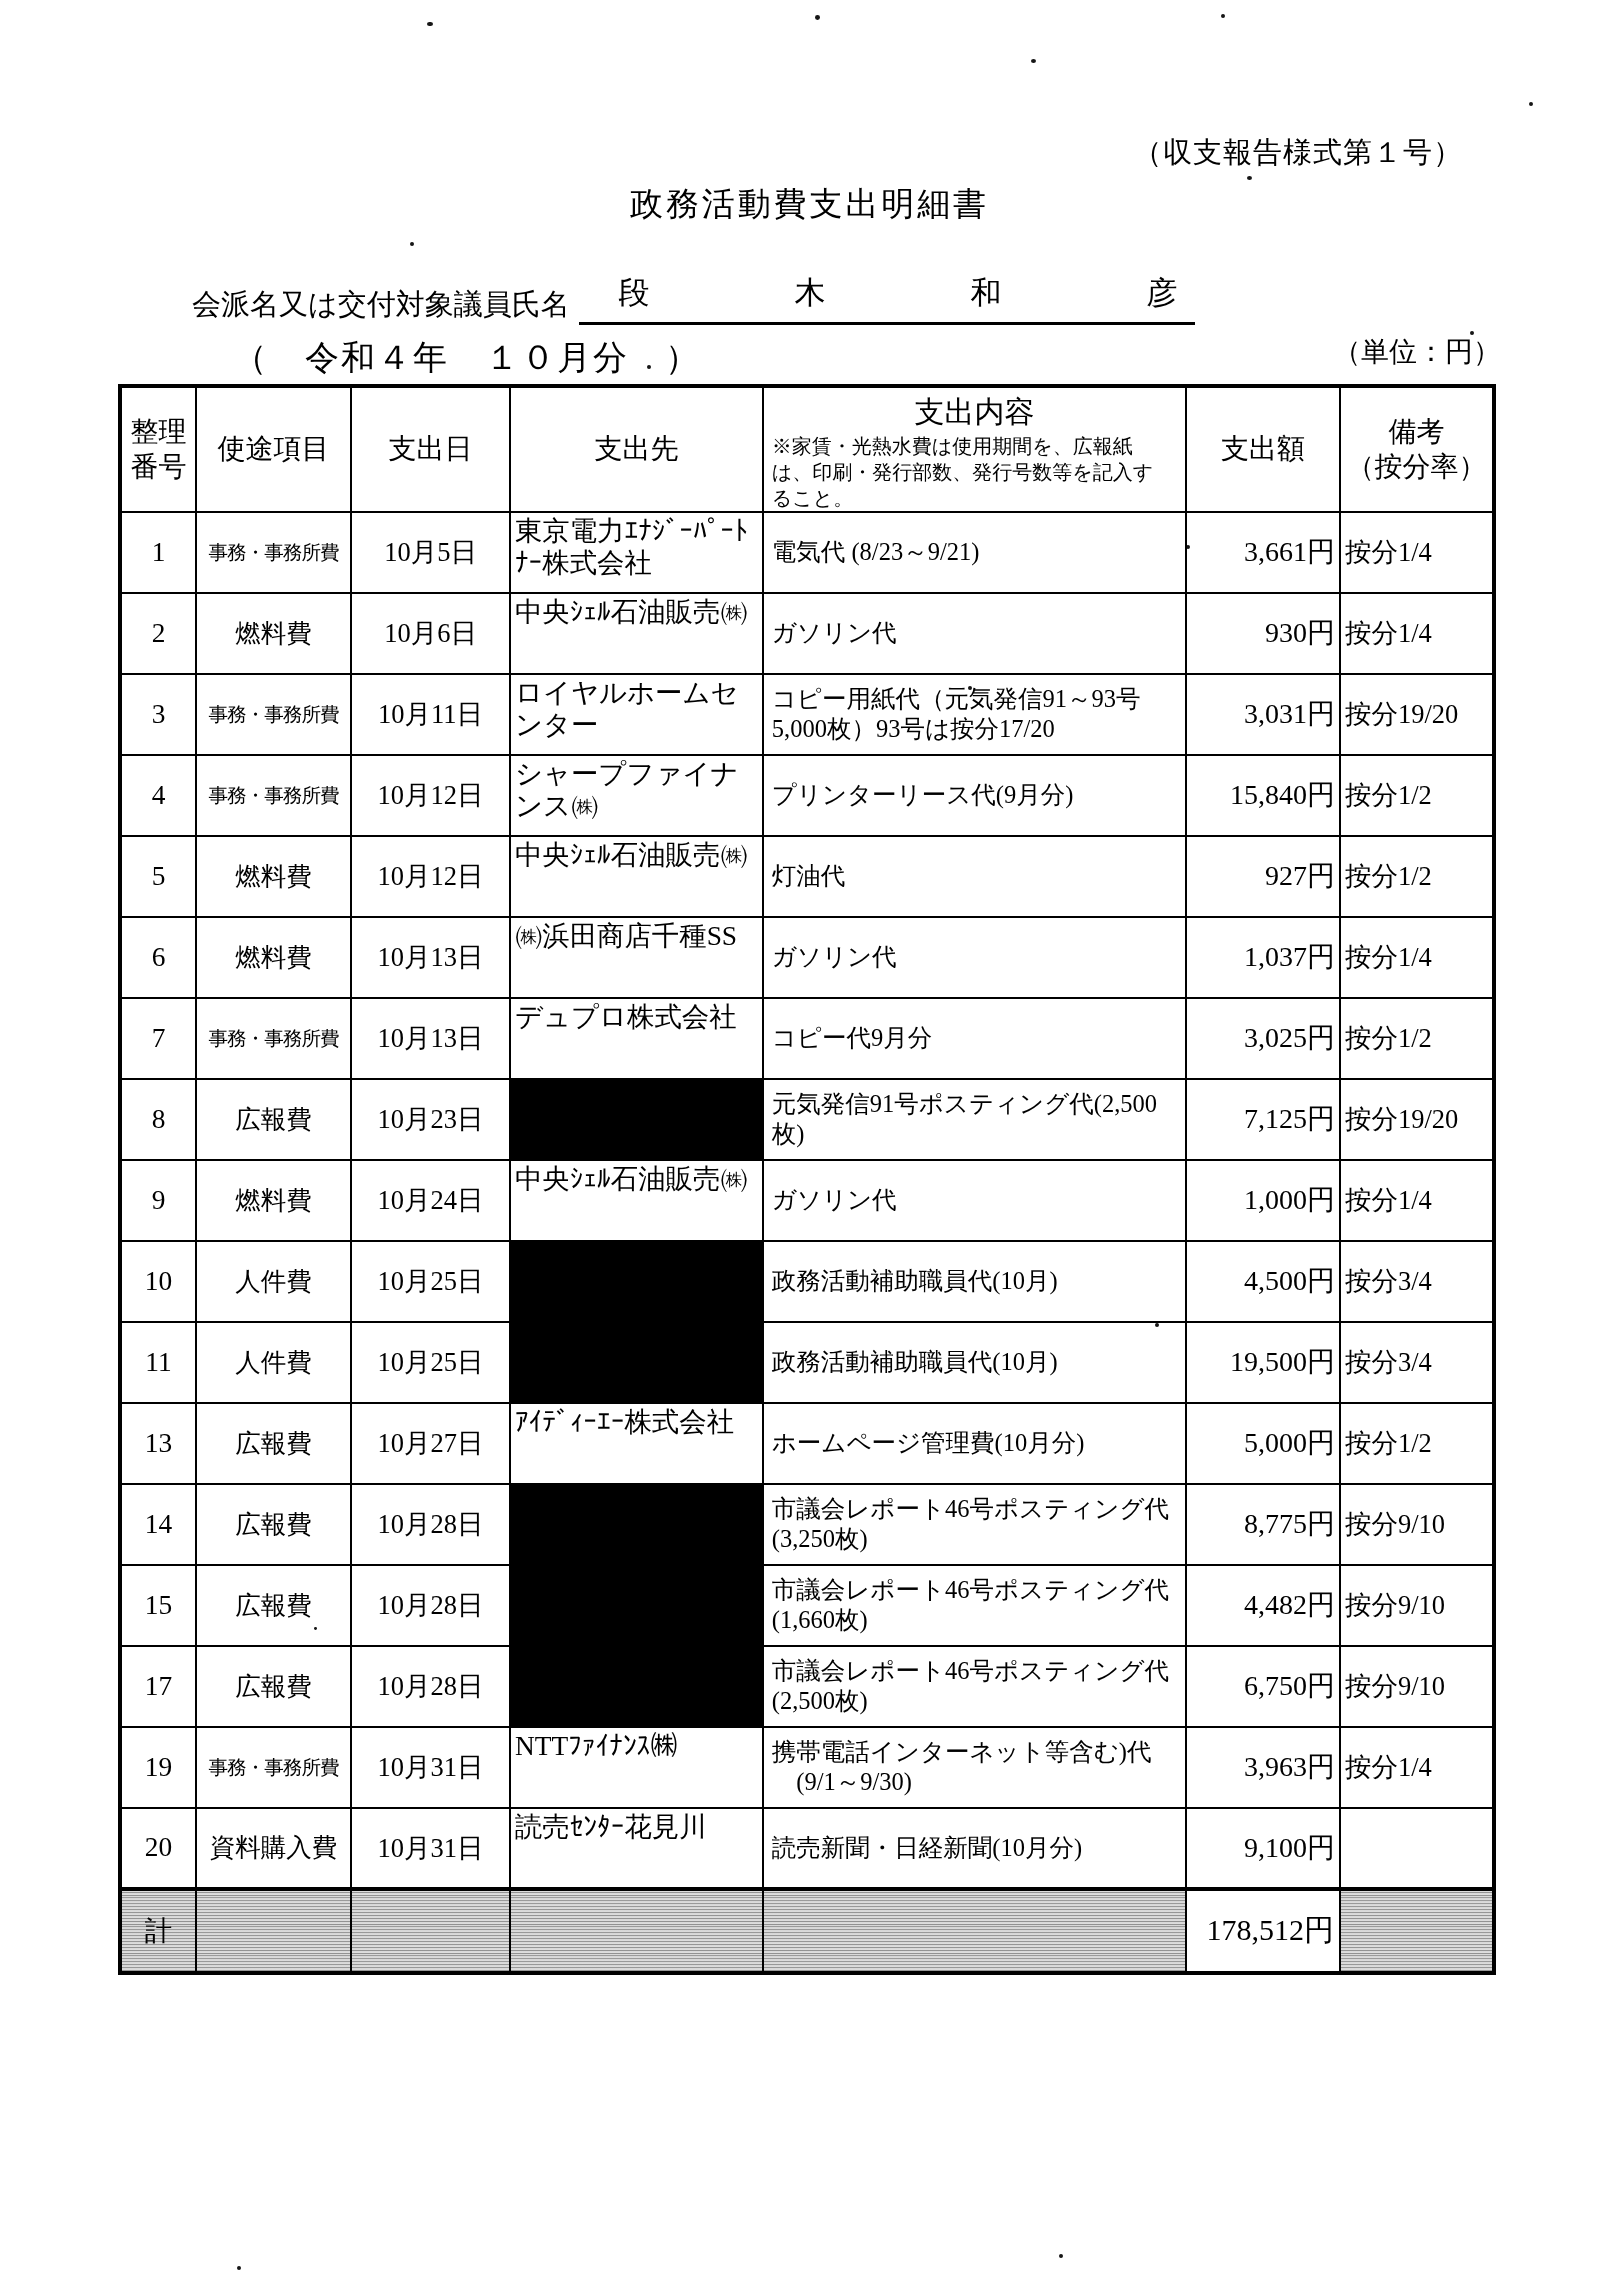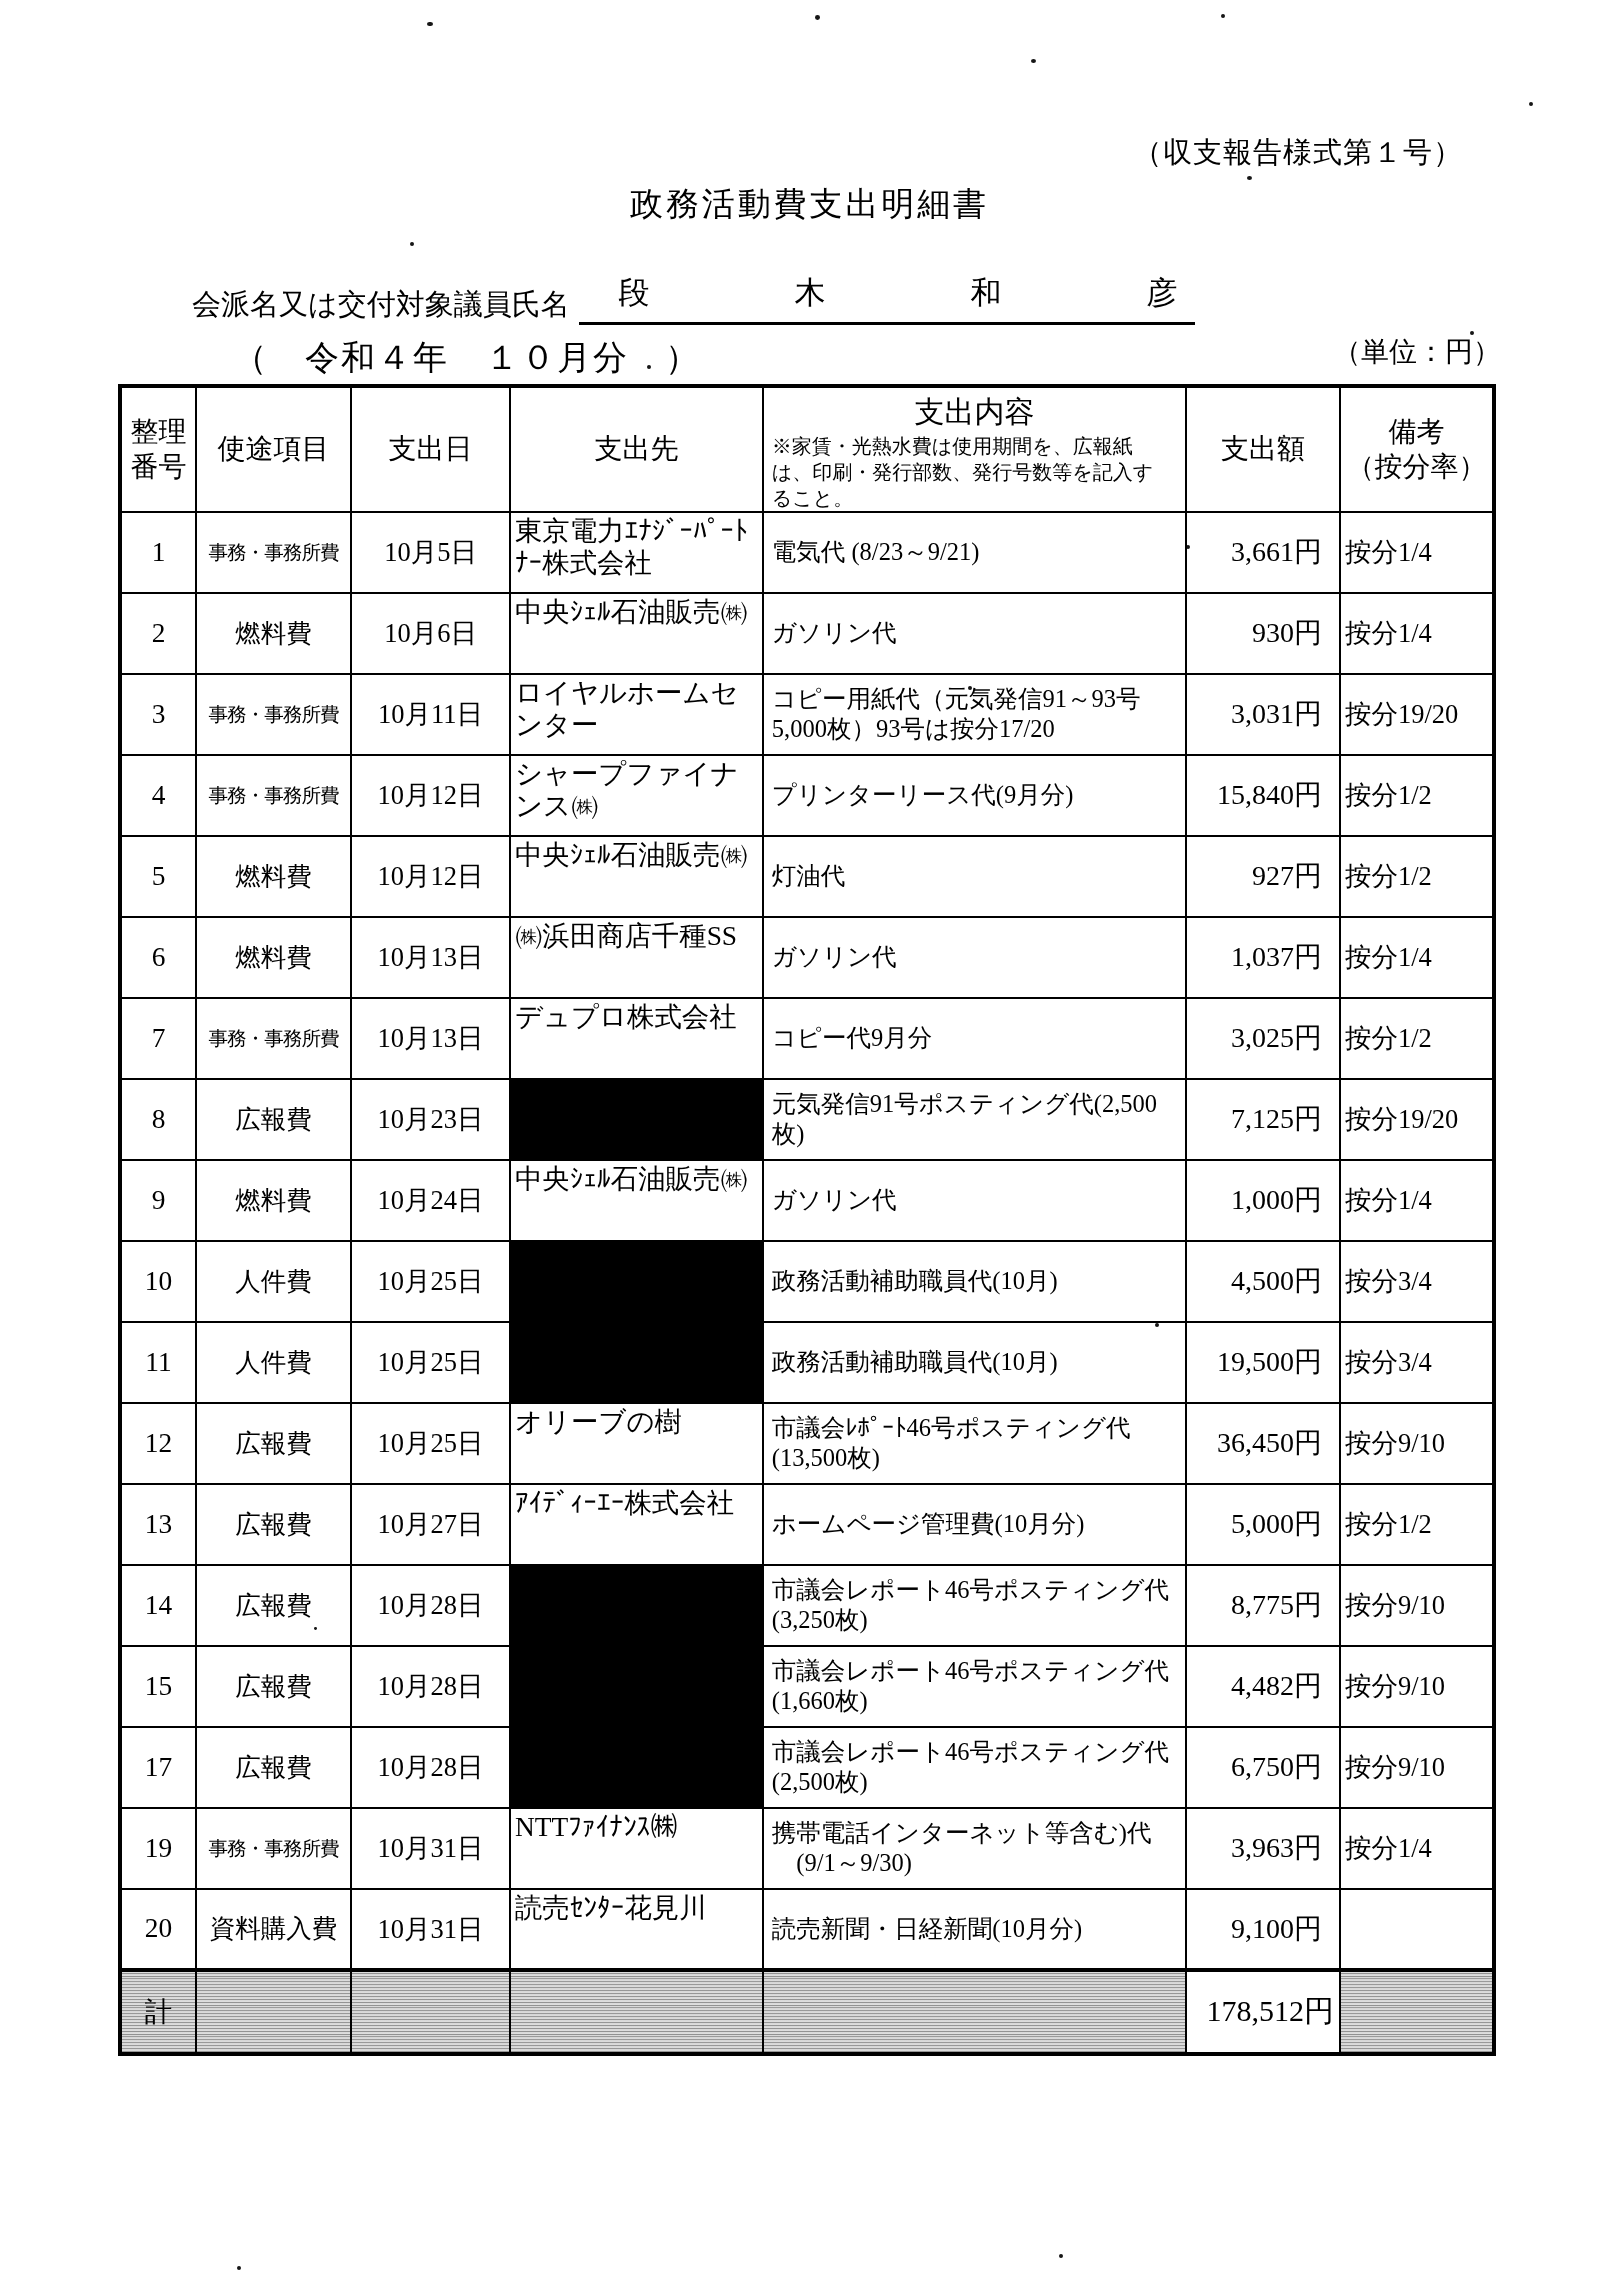--- a/index.html
+++ b/index.html
@@ -36,21 +36,21 @@
   .h-content-note  { text-align:left; font-size:20px; line-height:1.3; }
 
   tbody tr { height:81px; }
   td.c-no     { text-align:center; font-size:27.4px; }
   td.c-cat    { text-align:center; font-size:25.5px; }
   td.c-cat.small { font-size:19.6px; letter-spacing:-1px; }
   td.c-date   { text-align:center; font-size:26.5px; }
   td.c-payee  { vertical-align:top; font-size:27.4px; line-height:1.18; padding:2px 2px 0 3.9px; }
   td.c-payee.redacted { background:#000; }
   td.c-content{ font-size:24.5px; line-height:1.25; padding:2px 3.9px 2px 7.8px; white-space:pre-wrap; vertical-align:middle; }
-  td.c-amount { text-align:right; font-size:28px; padding-right:17px; }
+  td.c-amount { text-align:right; font-size:28px; padding-right:4px; }
   td.c-note   { text-align:left; font-size:26.5px; padding-left:3.9px; }
 
   tr.total-row td { border-top-width:4.9px; height:78px; }
   .halftone {
     background:repeating-linear-gradient(0deg,#919191 0px,#9b9b9b 1px,#dedede 1px,#d6d6d6 2.9px);
   }
   td.t-label  { text-align:center; font-size:27.4px; }
   td.t-amount { background:#fff; text-align:right; font-size:30px; padding-right:4.9px; }
 
   .speck { position:absolute; background:#161616; border-radius:50%; }
@@ -219,30 +219,20 @@
   <tr>
     <td class="c-no">11</td>
     <td class="c-cat">人件費</td>
     <td class="c-date">10月25日</td>
     <td class="c-payee redacted"></td>
     <td class="c-content">政務活動補助職員代(10月)</td>
     <td class="c-amount">19,500円</td>
     <td class="c-note">按分3/4</td>
   </tr>
 
-  <tr>
-    <td class="c-no">12</td>
-    <td class="c-cat">広報費</td>
-    <td class="c-date">10月25日</td>
-    <td class="c-payee">オリーブの樹</td>
-    <td class="c-content">市議会ﾚﾎﾟｰﾄ46号ポスティング代
-(13,500枚)</td>
-    <td class="c-amount">36,450円</td>
-    <td class="c-note">按分9/10</td>
-  </tr>
 
   <tr>
     <td class="c-no">13</td>
     <td class="c-cat">広報費</td>
     <td class="c-date">10月27日</td>
     <td class="c-payee">ｱｲﾃﾞｨｰｴｰ株式会社</td>
     <td class="c-content">ホームページ管理費(10月分)</td>
     <td class="c-amount">5,000円</td>
     <td class="c-note">按分1/2</td>
   </tr>

